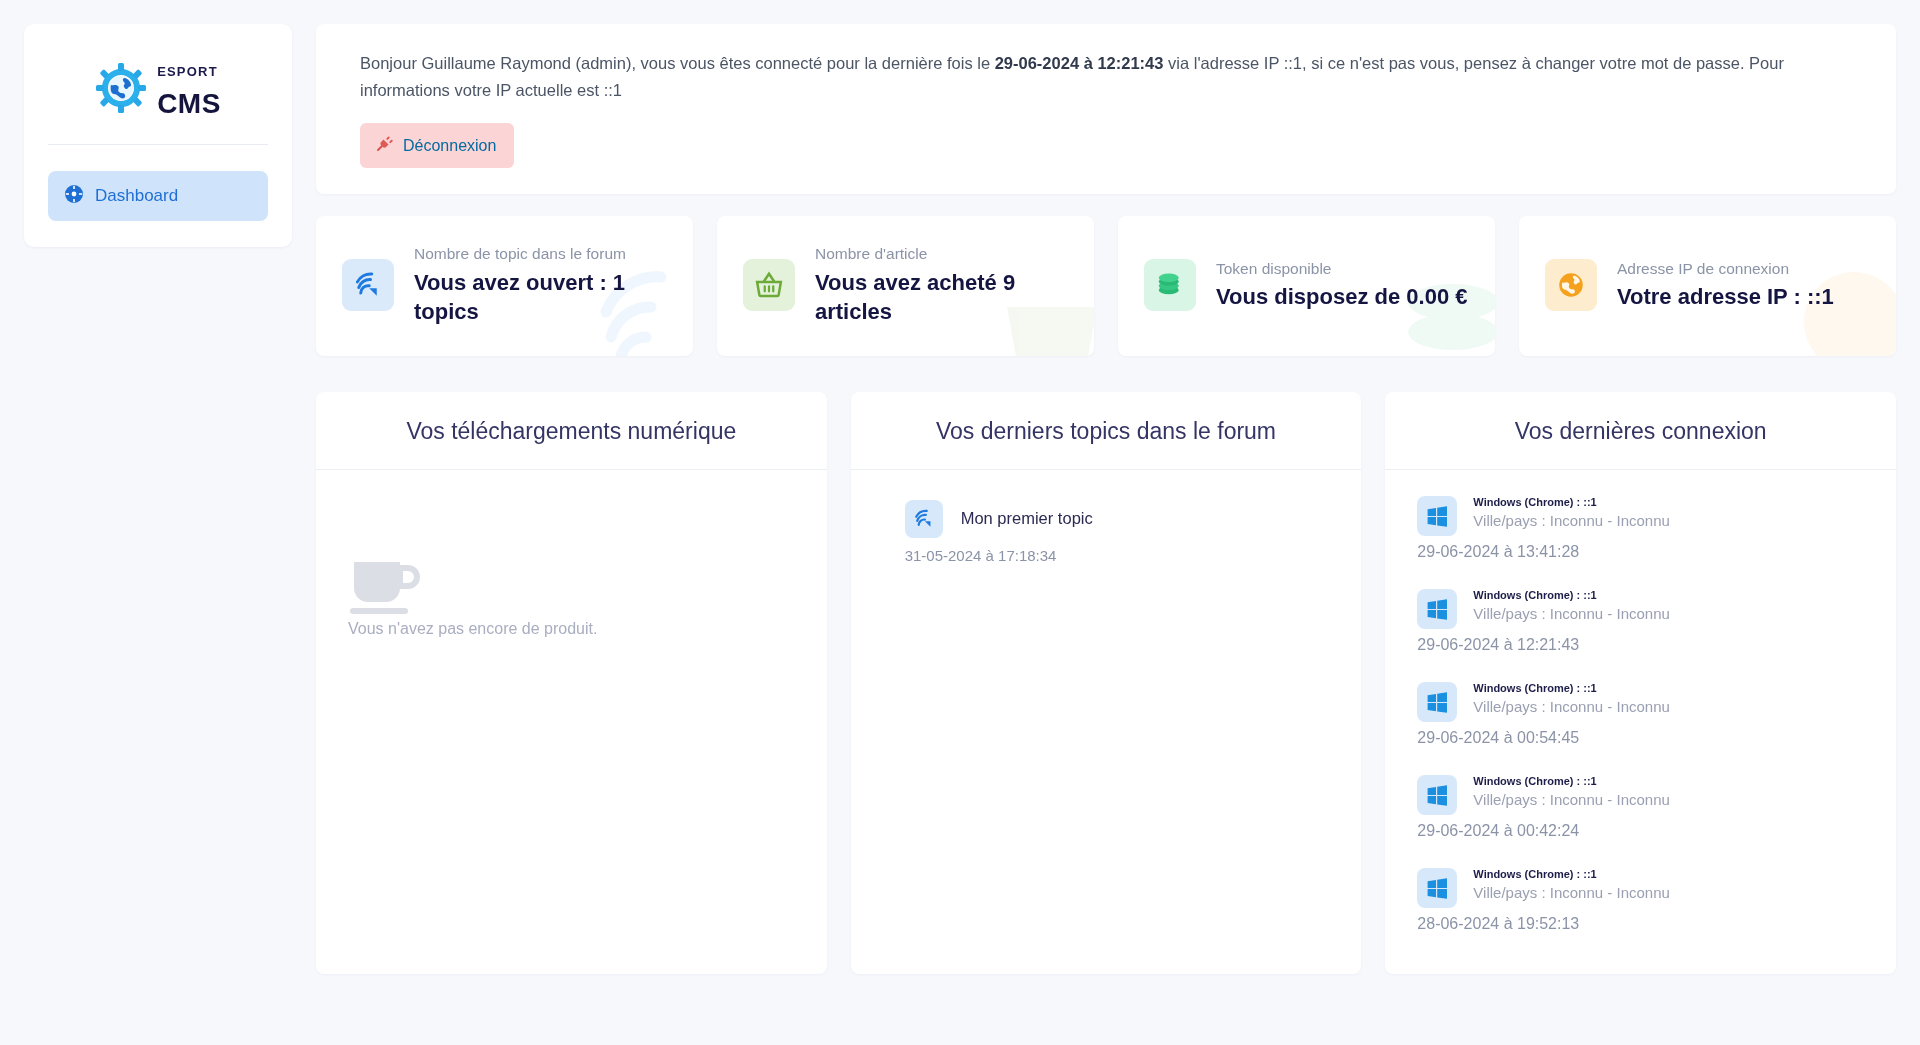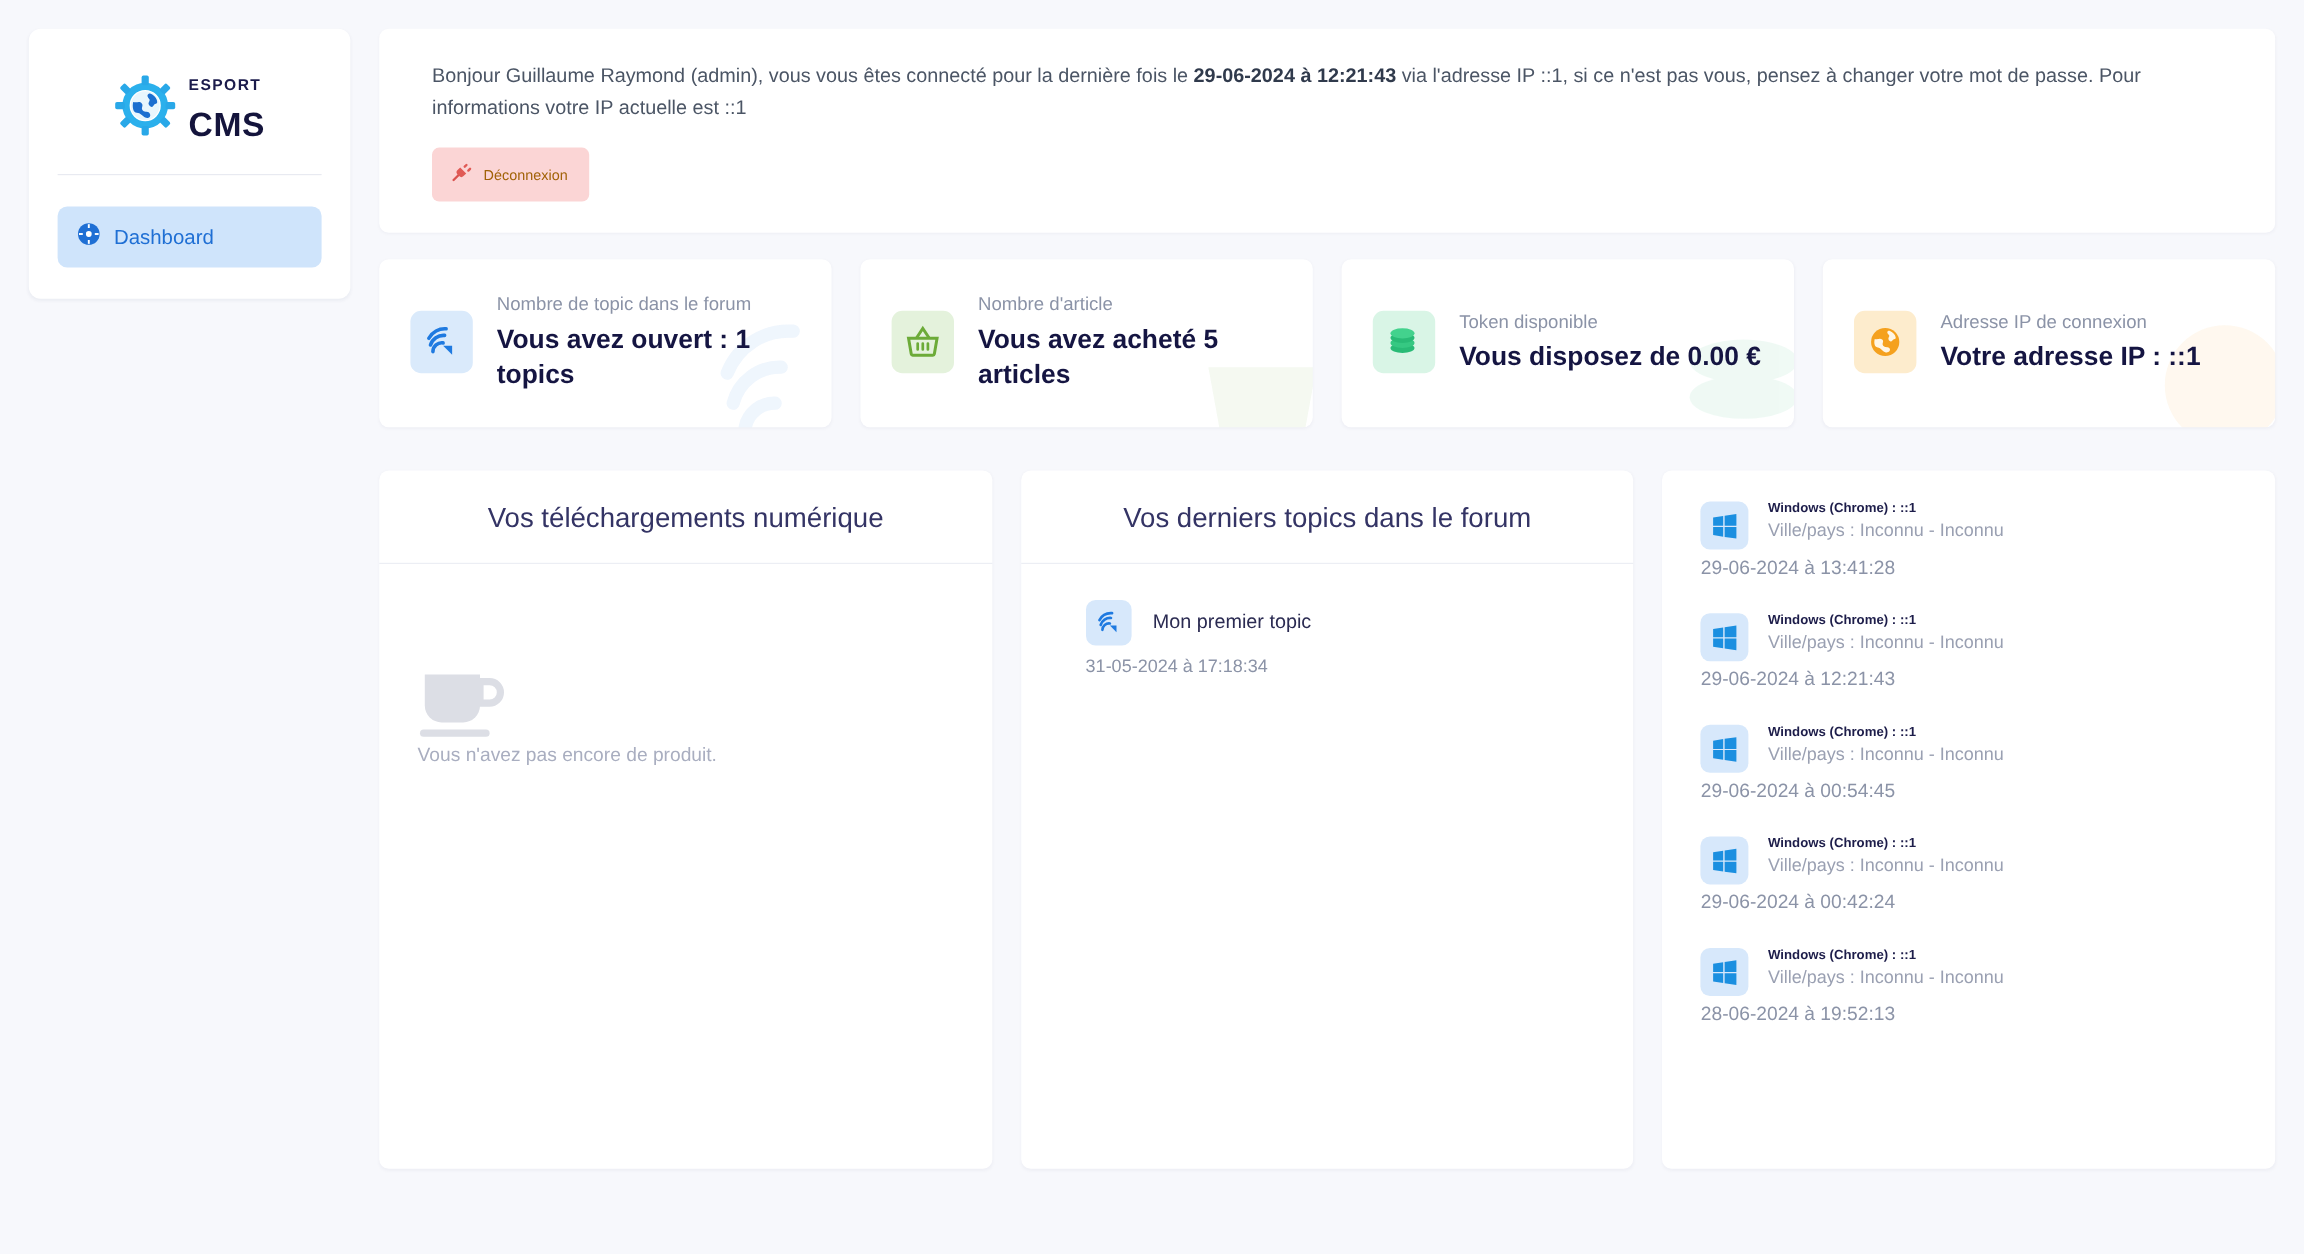--- a/index.html
+++ b/index.html
@@ -59,21 +59,21 @@
     font-size: 16.5px; color: #4b5565; line-height: 1.62;
     max-width: 1430px;
   }
   .notice-text b { color: #303a4c; font-weight: bold; }
   .logout-btn {
     display: inline-flex; align-items: center; gap: 9px;
     margin-top: 20px;
     background: #fbd5d5; border: none; border-radius: 6px;
     padding: 11px 18px 11px 14px; cursor: pointer;
   }
-  .logout-label { color: #a16207; font-size: 12px; }
+  .logout-label { color: #0369a1; font-size: 16px; }
 
   
   .stats-row { display: flex; gap: 24px; margin-top: 22px; }
   .stat-card {
     position: relative; overflow: hidden;
     flex: 1 1 0; min-width: 0;
     background: #ffffff; border-radius: 8px;
     padding: 28px 26px 30px 26px;
     display: flex; align-items: center; gap: 20px;
     box-shadow: 0 1px 3px rgba(20,30,70,0.04);
@@ -237,21 +237,21 @@
         </span>
         <span class="stat-icon" style="background:#e4f2dc">
           <svg width="30" height="30" viewBox="0 0 24 24">
             <path d="M8 9 L12 3 L16 9" stroke="#6cab38" stroke-width="2" fill="none" stroke-linecap="round"></path>
             <path d="M2.5 9.5h19l-1.8 10.5a1 1 0 0 1-1 .8H5.3a1 1 0 0 1-1-.8z" fill="none" stroke="#6cab38" stroke-width="2"></path>
             <path d="M8.6 13v4M12 13v4M15.4 13v4" stroke="#6cab38" stroke-width="1.8" stroke-linecap="round"></path>
           </svg>
         </span>
         <div class="stat-body">
           <div class="stat-label">Nombre d'article</div>
-          <div class="stat-value">Vous avez acheté 5 articles</div>
+          <div class="stat-value">Vous avez acheté 9 articles</div>
         </div>
       </div>
 
       <div class="stat-card">
         <span class="bg-deco">
           <svg width="120" height="120" viewBox="0 0 24 24">
             <ellipse cx="12" cy="8" rx="9" ry="3.6" fill="#29bb76"></ellipse>
             <ellipse cx="12" cy="14" rx="9" ry="3.6" fill="#29bb76"></ellipse>
           </svg>
         </span>
@@ -326,20 +326,23 @@
                 </svg>
               </span>
               <span class="topic-name">Mon premier topic</span>
             </div>
             <div class="topic-date">31-05-2024 à 17:18:34</div>
           </div>
         </div>
       </div>
 
       <div class="panel">
+        <div class="panel-head">
+          <div class="panel-title">Vos dernières connexion</div>
+        </div>
         <div class="panel-body" id="conn-body">
   <div class="conn-item">
     <div class="conn-row">
       <span class="conn-thumb">
         <svg width="24" height="24" viewBox="0 0 24 24">
           <path d="M2.6 5.2 11 3.9v8.2H2.6z" fill="#1b8fe0"></path>
           <path d="M12.2 3.7 22 2.3v9.8h-9.8z" fill="#1b8fe0"></path>
           <path d="M2.6 13.1H11v8.1L2.6 19.9z" fill="#1b8fe0"></path>
           <path d="M12.2 13.1H22v9.7l-9.8-1.4z" fill="#1b8fe0"></path>
         </svg>

